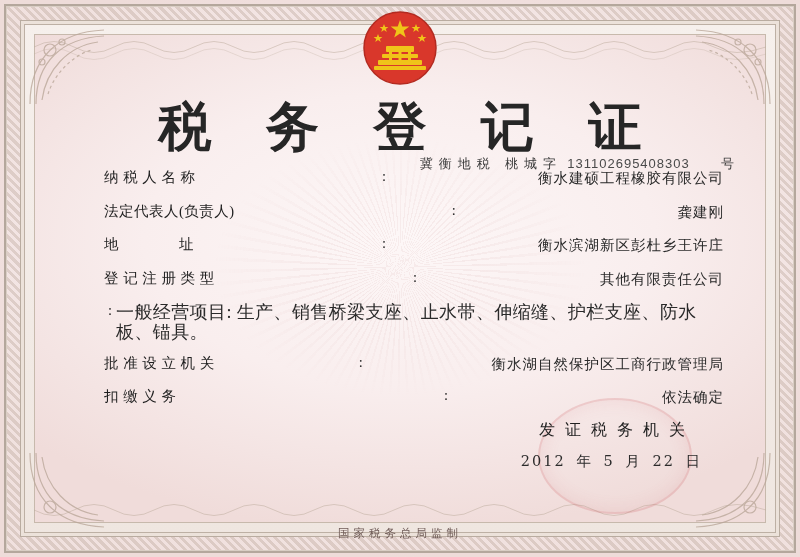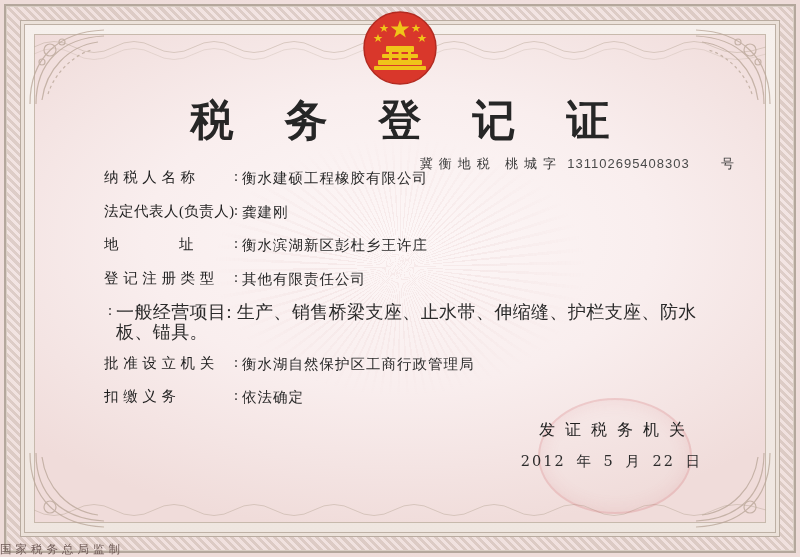--- a/index.html
+++ b/index.html
@@ -57,34 +57,34 @@
   .corner.br{right:28px;bottom:28px;transform:scale(-1,-1);}
 
   
   .emblem{
     position:absolute;left:50%;top:-2px;transform:translateX(-50%);
     width:104px;height:104px;
   }
   
   .title{
     position:absolute;left:0;right:0;top:92px;text-align:center;
-    font-size:43px;letter-spacing:18px;font-weight:700;color:#262626;
+    font-size:53px;letter-spacing:18px;font-weight:700;color:#262626;
     font-family:"DejaVu Serif", serif;
     text-indent:18px;
   }
   .serial{
     position:absolute;right:66px;top:155px;
     font-size:13px;color:#3a3a3a;letter-spacing:2px;white-space:nowrap;
   }
   .serial .label{letter-spacing:6px;}
   .serial .num{letter-spacing:1px;font-family:Liberation Sans, sans-serif;color:#4a4a4a;}
   .serial .hao{letter-spacing:0;margin-left:26px;}
 
   .rows{position:absolute;left:104px;top:168px;width:620px;}
-  .row{display:flex;align-items:flex-start;margin-bottom:11.5px;min-height:22px;}
+  .row{display:flex;align-items:flex-start;margin-bottom:11.5px;min-height:22px;justify-content:space-between;}
   .row .lbl{
     width:126px;flex:0 0 126px;font-size:14.5px;color:#1f1f1f;
     letter-spacing:0.5px;white-space:nowrap;
   }
   .row .colon{flex:0 0 12px;font-size:14.5px;color:#1f1f1f;text-align:center;}
   .row .val{
     font-size:14.5px;color:#2a2a2a;letter-spacing:1px;line-height:20px;
     font-family:Liberation Serif, serif;
   }
   .row .val.small{font-size:18px;letter-spacing:.4px;}
@@ -102,21 +102,21 @@
   .issue-date span{margin:0 2px;}
   
   .seal{
     position:absolute;right:108px;top:398px;width:150px;height:112px;
     border-radius:50%;
     border:2px solid rgba(205,90,95,.22);
     box-shadow: inset 0 0 18px rgba(205,90,95,.12);
     pointer-events:none;
   }
   .footer{
-    position:absolute;left:0;right:0;bottom:0;text-align:left;
+    position:absolute;left:0;right:0;bottom:16px;text-align:center;
     font-size:11.5px;color:#6f5b57;letter-spacing:4px;
   }
   .edge-flourish{
     position:absolute;left:34px;right:34px;height:26px;pointer-events:none;opacity:.5;
   }
   .edge-flourish.top{top:34px;}
   .edge-flourish.bottom{bottom:34px;transform:scaleY(-1);}
 </style>
 </head>
 <body>

